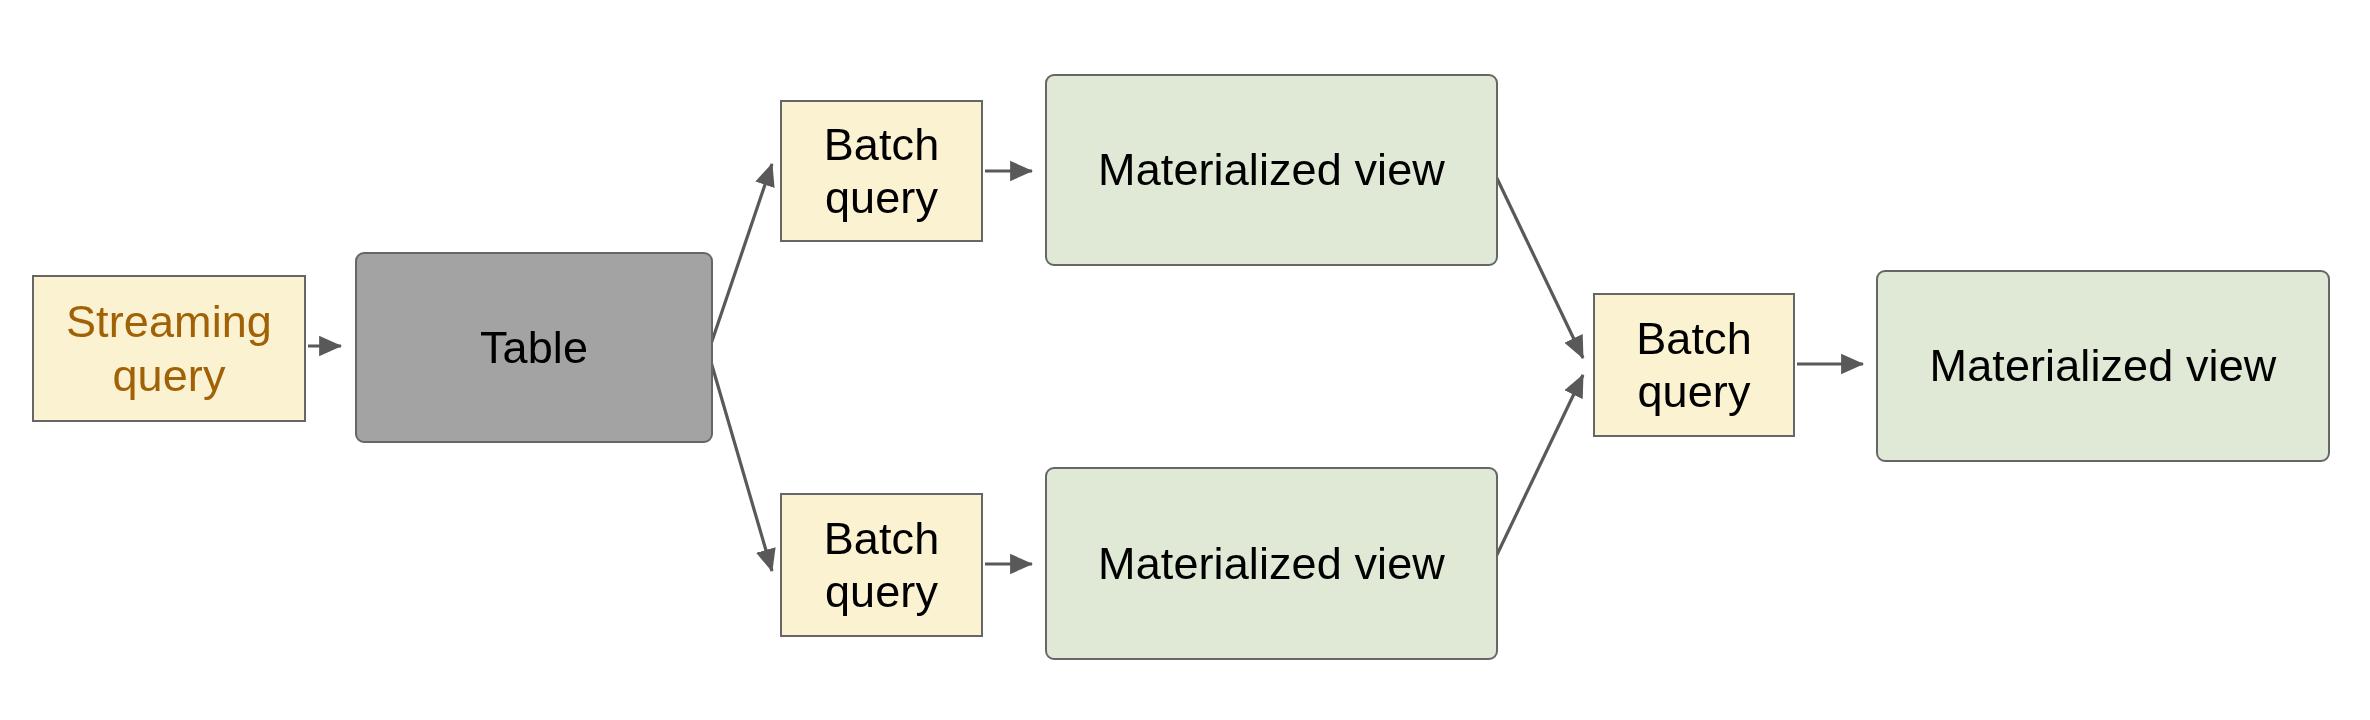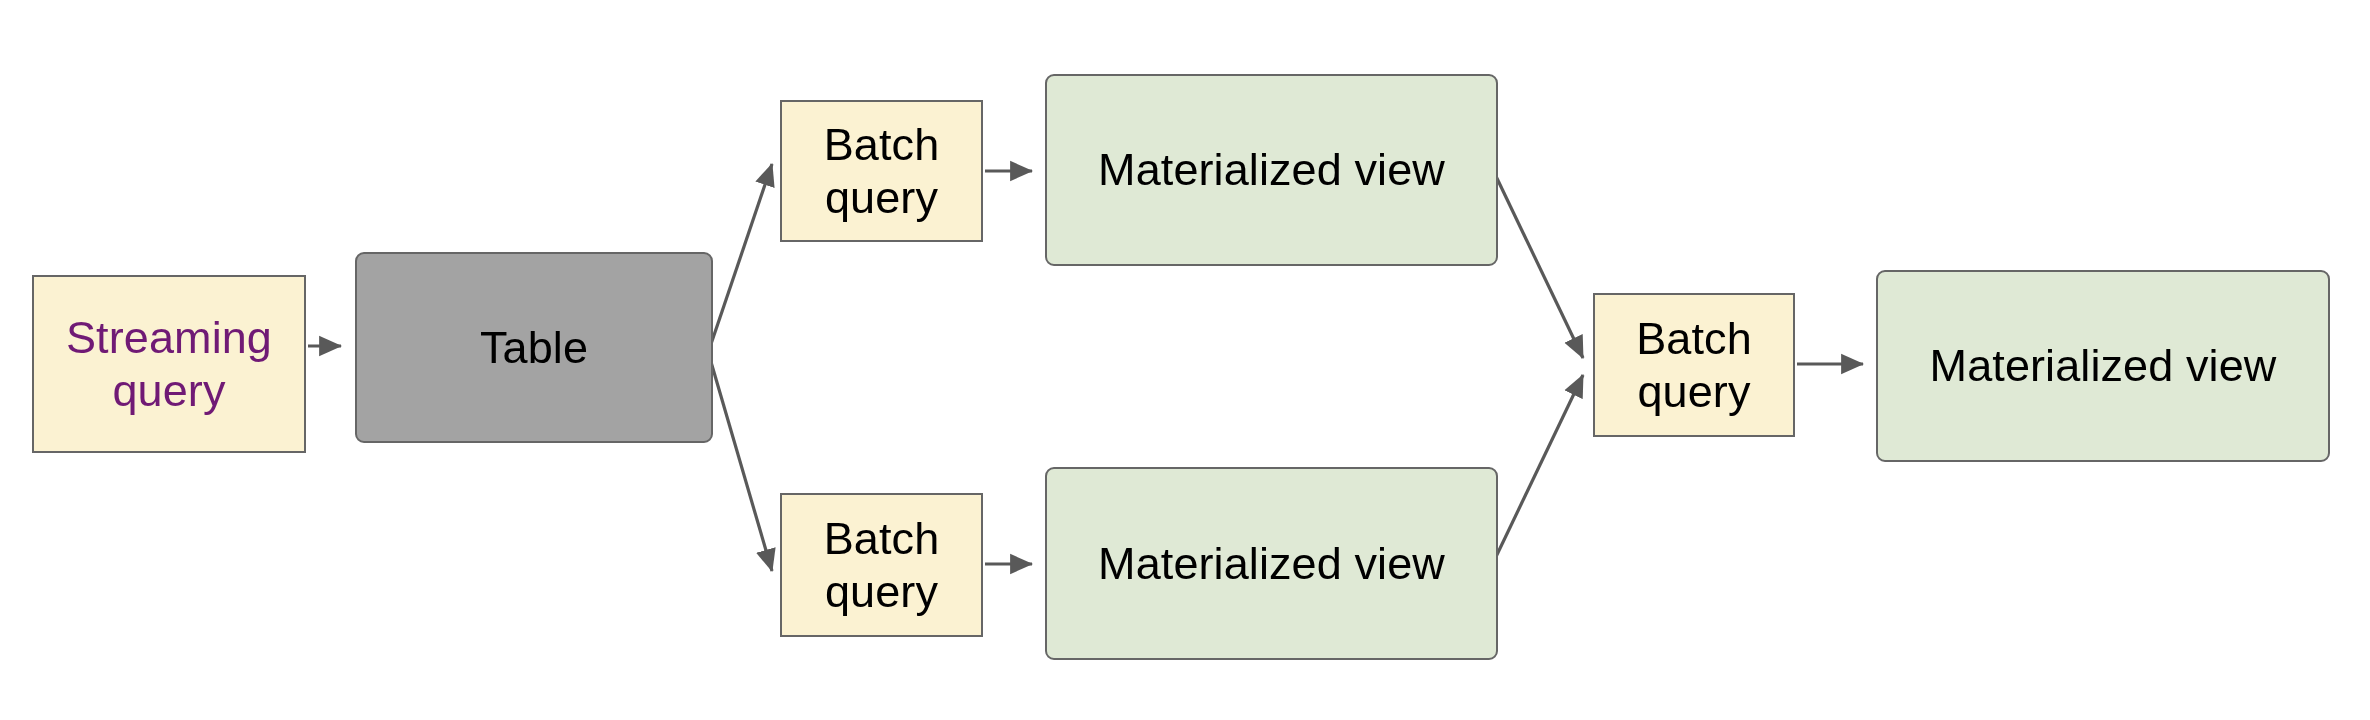--- a/index.html
+++ b/index.html
@@ -80,21 +80,21 @@
       <path d="M 985 564 L 1032 564" marker-end="url(#arrowhead)"></path>
 
       <path d="M 1493 170 L 1583 358" marker-end="url(#arrowhead)"></path>
 
       <path d="M 1493 563 L 1583 375" marker-end="url(#arrowhead)"></path>
 
       <path d="M 1797 364 L 1863 364" marker-end="url(#arrowhead)"></path>
     </g>
   </svg>
 
-  <div class="node node-process" style="left: 32px; top: 275px; width: 274px; height: 178px; background: rgb(251, 242, 210); border-color: rgb(102, 102, 102); color: #701a75;">
+  <div class="node node-process" style="left: 32px; top: 275px; width: 274px; height: 147px; background: rgb(251, 242, 210); border-color: rgb(102, 102, 102); color: #a16207;">
     <span class="node-label">Streaming
 query</span>
   </div>
 
   <div class="node node-store" style="left: 355px; top: 252px; width: 358px; height: 191px; background: #a3a3a3; border-color: rgb(102, 102, 102); color: rgb(0, 0, 0);">
     <span class="node-label">Table</span>
   </div>
 
   <div class="node node-process" style="left: 780px; top: 100px; width: 203px; height: 142px; background: rgb(251, 242, 210); border-color: rgb(102, 102, 102); color: rgb(0, 0, 0);">
     <span class="node-label">Batch

